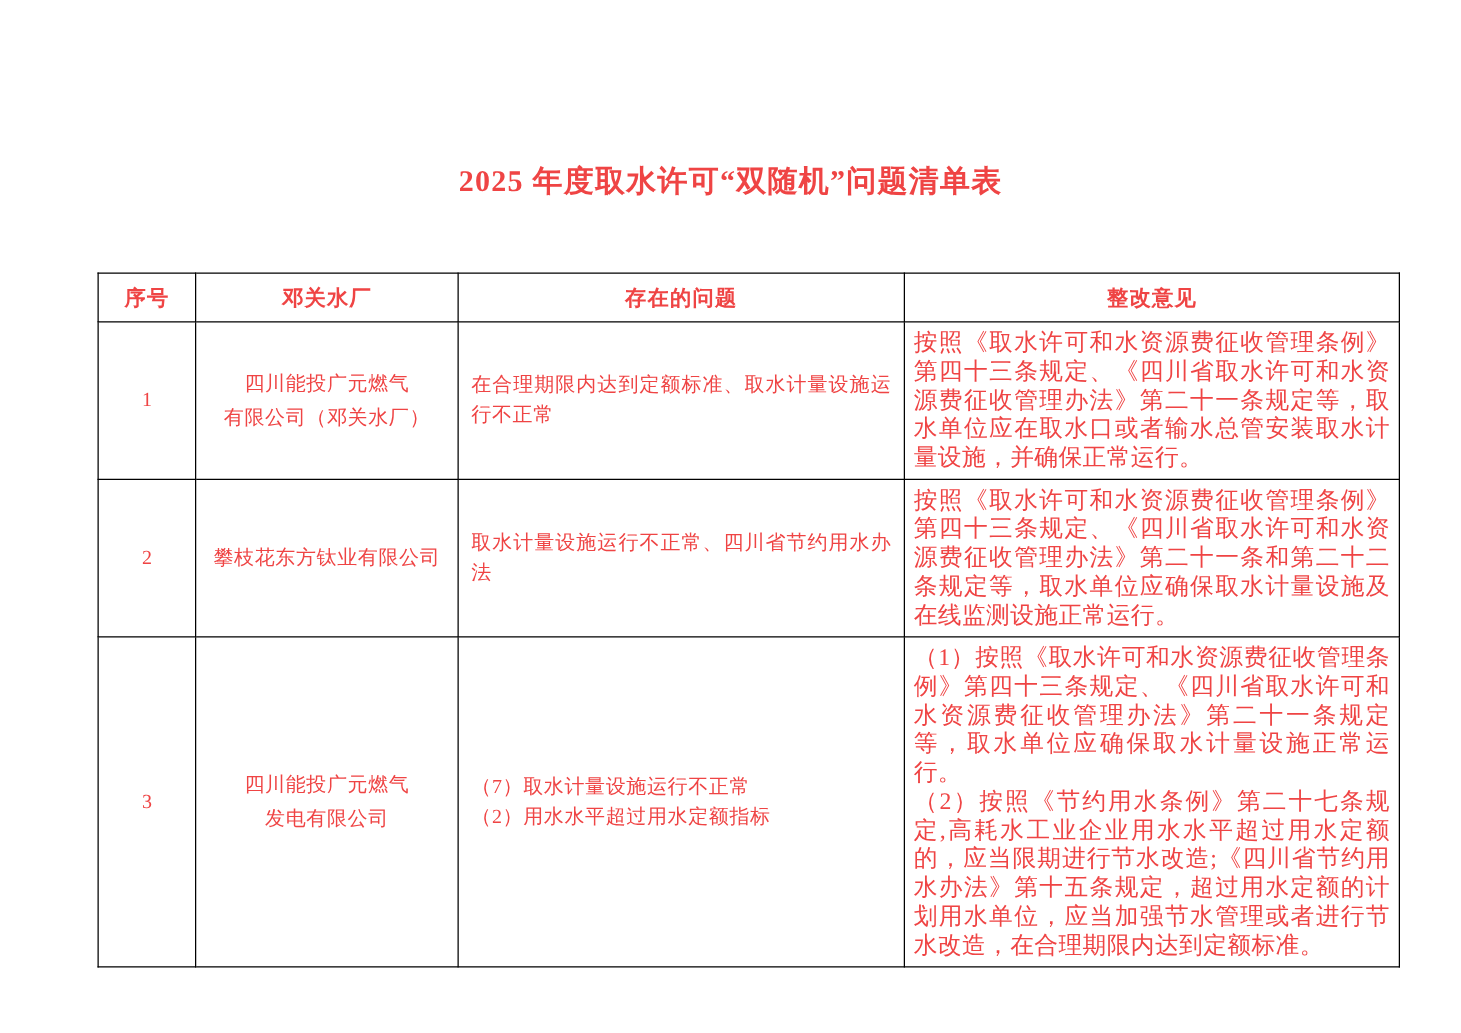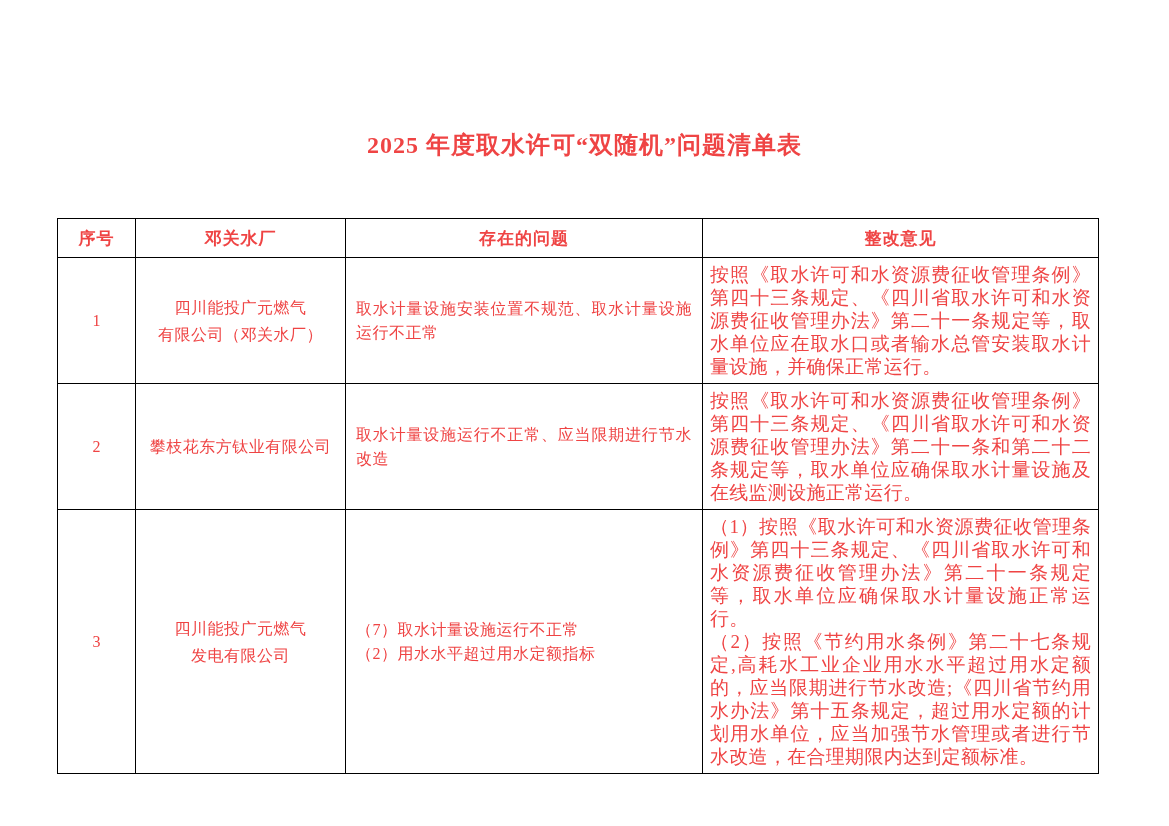--- a/index.html
+++ b/index.html
@@ -22,21 +22,21 @@
     left: 0;
     width: 100%;
     margin: 0;
     text-align: center;
     font-size: 24px;
     font-weight: bold;
     letter-spacing: 1px;
   }
   table.doc-table {
     position: absolute;
-    left: 57px;
+    left: 78px;
     top: 218px;
     width: 1041px;
     border-collapse: collapse;
     table-layout: fixed;
   }
   table.doc-table th,
   table.doc-table td {
     border: 1px solid #000000;
     overflow: hidden;
   }
@@ -111,27 +111,27 @@
         <th>邓关水厂</th>
         <th>存在的问题</th>
         <th>整改意见</th>
       </tr>
     </thead>
     <tbody>
       <tr class="row-1">
         <td class="cell-index">1</td>
         <td class="cell-unit">四川能投广元燃气
 有限公司（邓关水厂）</td>
-        <td class="cell-problem">取水计量设施安装位置不规范、取水计量设施运行不正常</td>
+        <td class="cell-problem">在合理期限内达到定额标准、取水计量设施运行不正常</td>
         <td class="cell-rect">按照《取水许可和水资源费征收管理条例》第四十三条规定、《四川省取水许可和水资源费征收管理办法》第二十一条规定等，取水单位应在取水口或者输水总管安装取水计量设施，并确保正常运行。</td>
       </tr>
       <tr class="row-2">
         <td class="cell-index">2</td>
         <td class="cell-unit">攀枝花东方钛业有限公司</td>
-        <td class="cell-problem">取水计量设施运行不正常、应当限期进行节水改造</td>
+        <td class="cell-problem">取水计量设施运行不正常、四川省节约用水办法</td>
         <td class="cell-rect">按照《取水许可和水资源费征收管理条例》第四十三条规定、《四川省取水许可和水资源费征收管理办法》第二十一条和第二十二条规定等，取水单位应确保取水计量设施及在线监测设施正常运行。</td>
       </tr>
       <tr class="row-3">
         <td class="cell-index">3</td>
         <td class="cell-unit">四川能投广元燃气
 发电有限公司</td>
         <td class="cell-problem">（7）取水计量设施运行不正常
 （2）用水水平超过用水定额指标</td>
         <td class="cell-rect">（1）按照《取水许可和水资源费征收管理条例》第四十三条规定、《四川省取水许可和水资源费征收管理办法》第二十一条规定等，取水单位应确保取水计量设施正常运行。
 （2）按照《节约用水条例》第二十七条规定,高耗水工业企业用水水平超过用水定额的，应当限期进行节水改造;《四川省节约用水办法》第十五条规定，超过用水定额的计划用水单位，应当加强节水管理或者进行节水改造，在合理期限内达到定额标准。</td>

